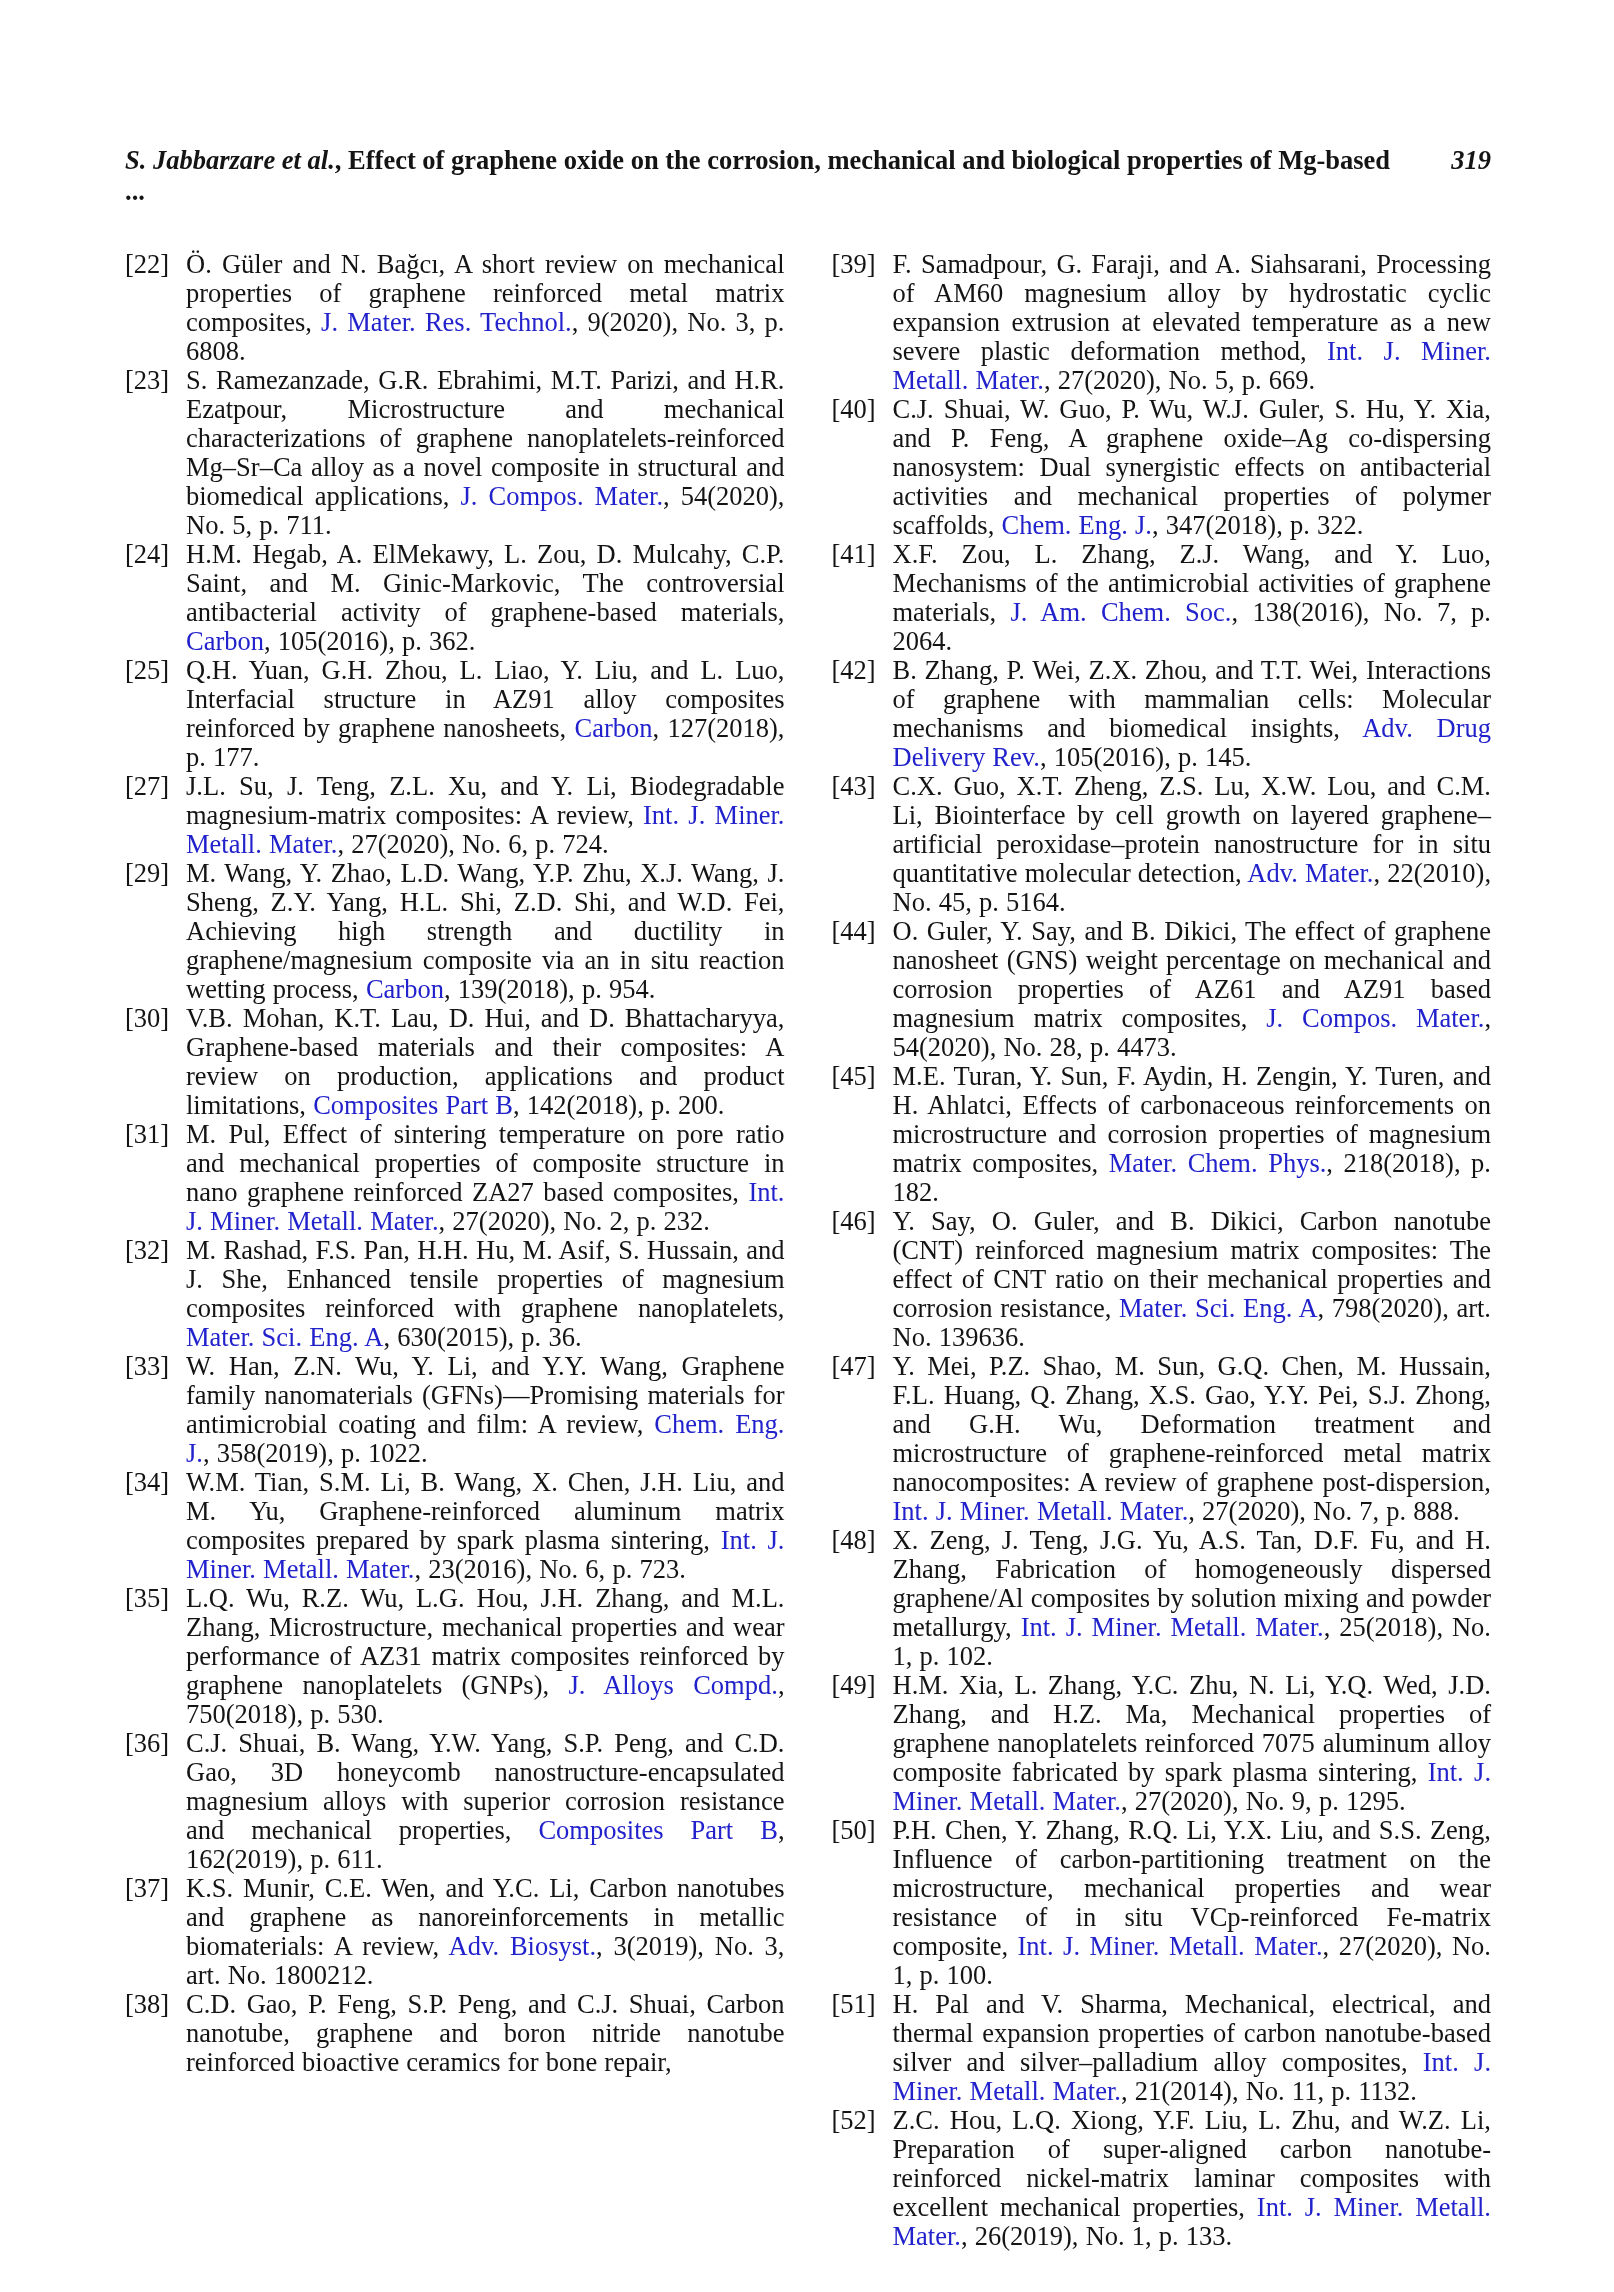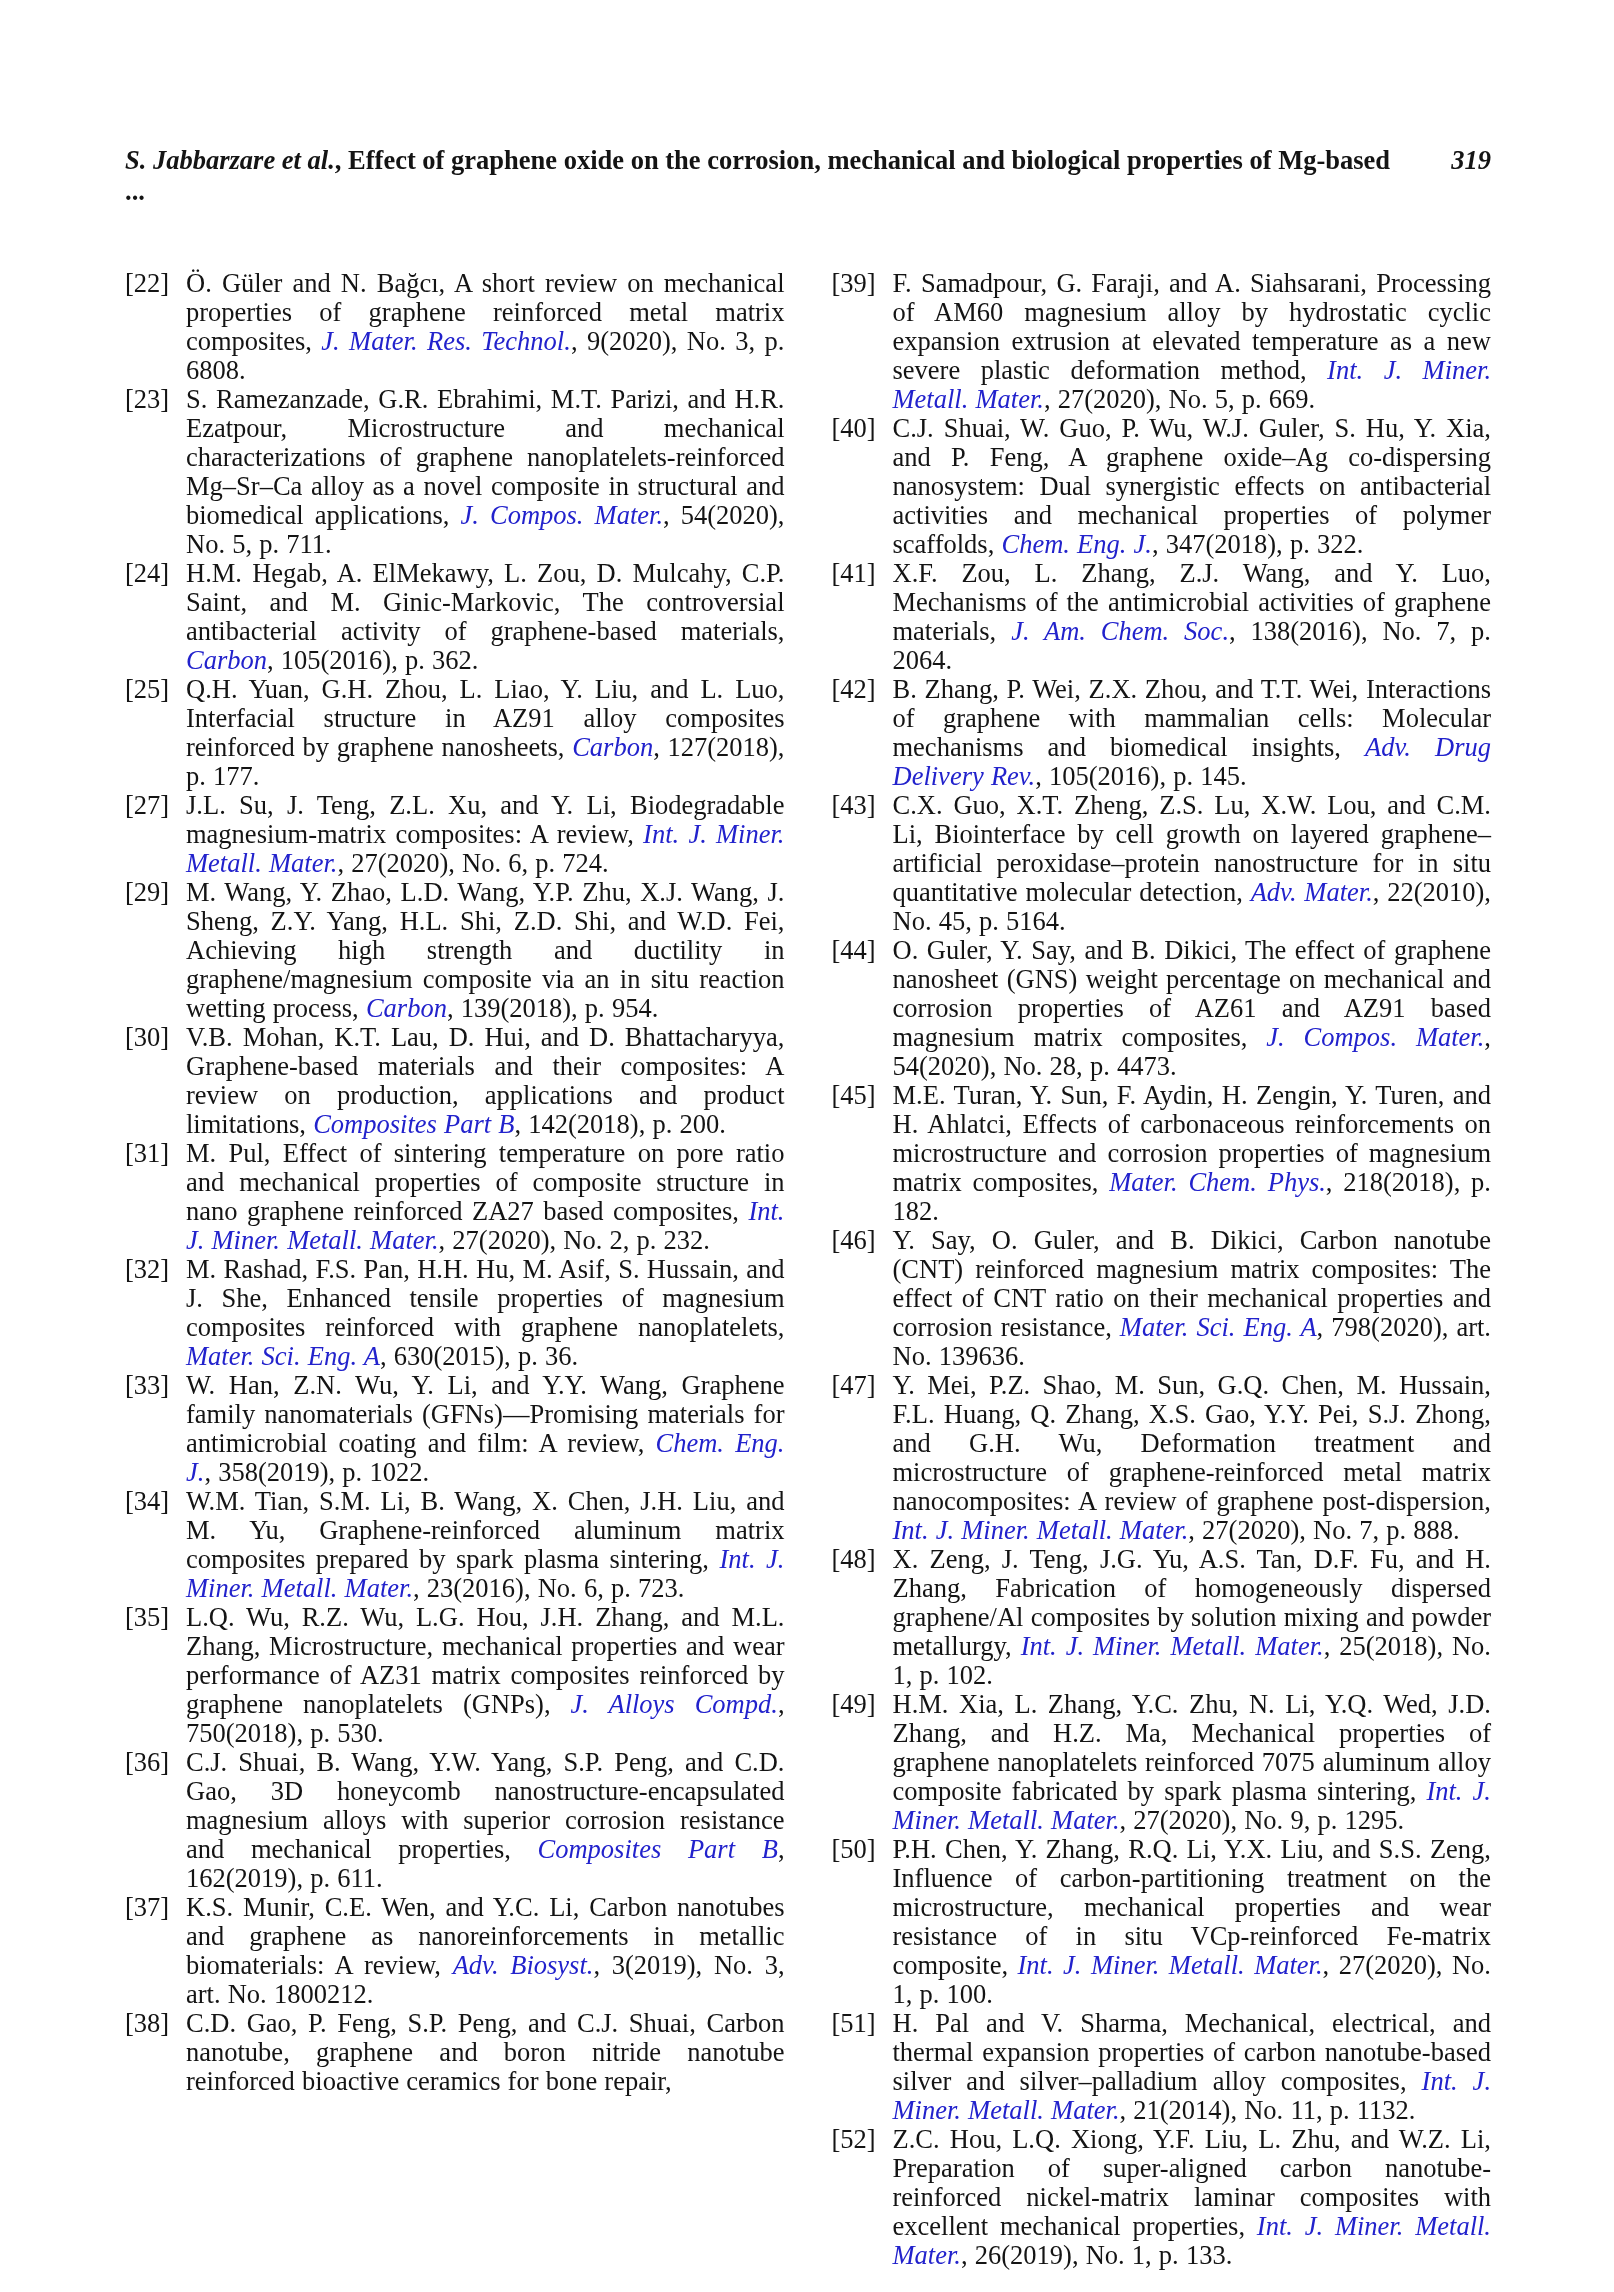--- a/index.html
+++ b/index.html
@@ -18,21 +18,21 @@
     font-family: "Liberation Serif", "DejaVu Serif", serif;
     color: var(--text-color, #141414);
     overflow: hidden;
   }
   .running-head {
     display: flex;
     justify-content: space-between;
     align-items: baseline;
     font-size: 26.5px;
     line-height: 31px;
-    margin-bottom: 62px;
+    margin-bottom: 43px;
   }
   .running-head .head-title {
     font-weight: bold;
   }
   .running-head .head-authors {
     font-weight: bold;
     font-style: italic;
   }
   .running-head .head-page {
     font-weight: bold;
@@ -57,21 +57,20 @@
     word-spacing: 0.02em;
   }
   .ref-num {
     display: inline-block;
     width: 61px;
     text-indent: 0;
   }
   .ref .n { font-style: normal; }
   .ref .i { }
   .ref .j {
-    font-style: italic;
     color: var(--link-color, #2222CC);
     margin-top: 28px;
   }
 </style>
 </head>
 <body>
 
 <div class="page">
   <div class="running-head">
     <div class="head-title"><span class="head-authors">S. Jabbarzare et al.</span><span>, Effect of graphene oxide on the corrosion, mechanical and biological properties of Mg-based ...</span></div>

